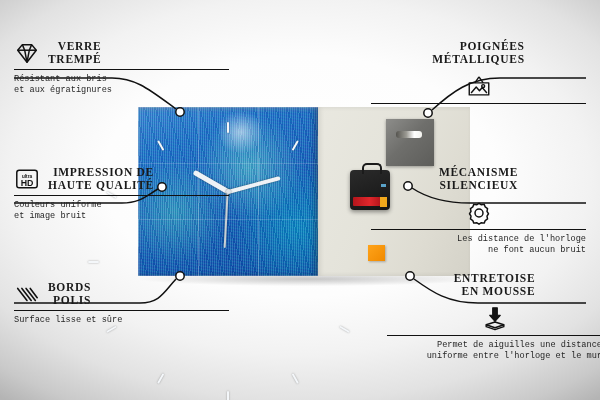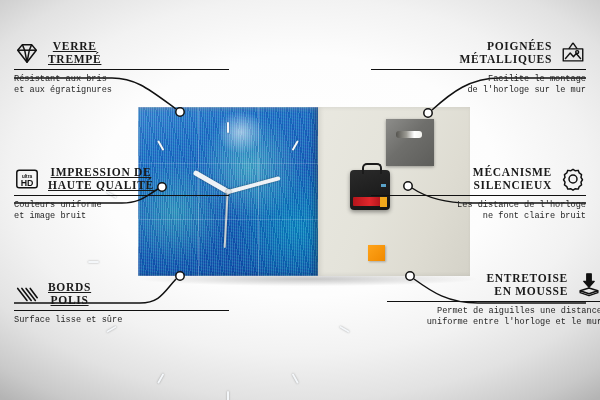--- a/index.html
+++ b/index.html
@@ -75,24 +75,24 @@
   .motor .dot{position:absolute;right:4px;top:14px;width:5px;height:3px;background:#5aa2c8;}
   .foam{position:absolute;left:50px;top:138px;width:17px;height:16px;
     background:linear-gradient(135deg,#ffa31a,#f08a00);box-shadow:1px 1px 2px rgba(0,0,0,.25);}
 
   .prod-shadow{position:absolute;left:140px;top:272px;width:336px;height:14px;
     background:radial-gradient(ellipse at center, rgba(0,0,0,.22), rgba(0,0,0,0) 72%);}
 
   
   .feature{position:absolute;width:215px;}
   .feature .head{display:flex;align-items:center;gap:8px;}
-  .feature.right .head{justify-content:flex-end;}
+  .feature.right .head{justify-content:flex-end;flex-direction:column;}
   .ftitle{font-size:11.5px;font-weight:bold;letter-spacing:.7px;color:#1a1a1a;
     line-height:13px;text-transform:uppercase;}
-  .feature.left .ftitle{text-align:center;text-decoration:underline;}
+  .feature.left .ftitle{text-align:right;}
   .feature.right .ftitle{text-align:right;}
   .rule{height:1.4px;background:#111;margin:3px 0 4px;}
   .fsub{font-size:8.6px;color:#262626;line-height:10.5px;font-family:Liberation Mono, monospace;}
   .feature.right .fsub{text-align:right;}
   .icon{width:26px;height:26px;flex:0 0 26px;display:block;}
 
   
   .conn{position:absolute;left:0;top:0;width:600px;height:400px;pointer-events:none;}
 </style>
 </head>
@@ -259,43 +259,39 @@
         <g fill="none" stroke="#111" stroke-width="1.5" stroke-linejoin="round">
           <path d="M3.5,9.5 H24.5 V22.5 H3.5 Z"></path>
           <path d="M14,3 L9.5,9.5"></path>
             <path d="M14,3 L18.5,9.5"></path>
           <path d="M5.5,20.5 L11,14 L14.5,18 L17.5,14.5 L22.5,20.5"></path>
           <circle cx="18.5" cy="13" r="1.6"></circle>
         </g>
       </svg>
     </div>
     <div class="rule"></div>
-    <div class="fsub">
-      <div>Facilite le montage</div>
-      <div>de l'horloge sur le mur</div>
-    </div>
   </div>
 
   <div class="feature right" style="left:371px;top:166px;">
     <div class="head">
       <div class="ftitle">
         <div>MÉCANISME</div>
         <div>SILENCIEUX</div>
       </div>
       <svg class="icon" viewBox="0 0 28 28">
         <g fill="none" stroke="#111" stroke-width="1.6" stroke-linejoin="round">
           <path d="M14,3.6 l2.6,1.6 3-0.5 1.1,2.8 2.5,1.7 -0.6,3 1.6,2.6 -1.6,2.6 0.6,3 -2.5,1.7 -1.1,2.8 -3,-0.5 -2.6,1.6 -2.6,-1.6 -3,0.5 -1.1,-2.8 -2.5,-1.7 0.6,-3 -1.6,-2.6 1.6,-2.6 -0.6,-3 2.5,-1.7 1.1,-2.8 3,0.5 Z"></path>
           <circle cx="14" cy="14" r="4.3"></circle>
         </g>
       </svg>
     </div>
     <div class="rule"></div>
     <div class="fsub">
       <div>Les distance de l'horloge</div>
-      <div>ne font claire bruit</div>
+      <div>ne font aucun bruit</div>
     </div>
   </div>
 
   <div class="feature right" style="left:387px;top:272px;">
     <div class="head">
       <div class="ftitle">
         <div>ENTRETOISE</div>
         <div>EN MOUSSE</div>
       </div>
       <svg class="icon" viewBox="0 0 28 28">

